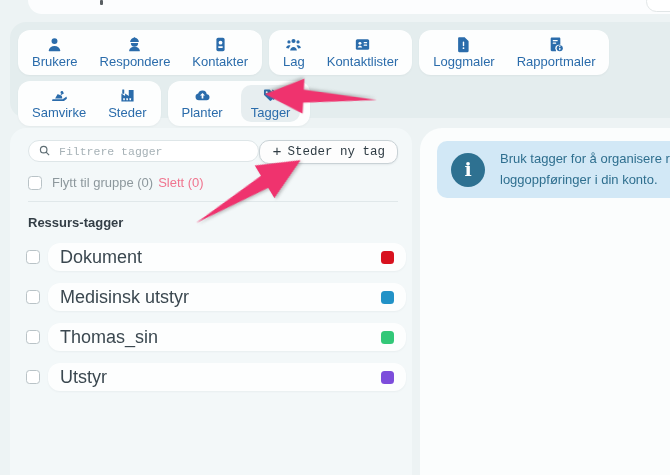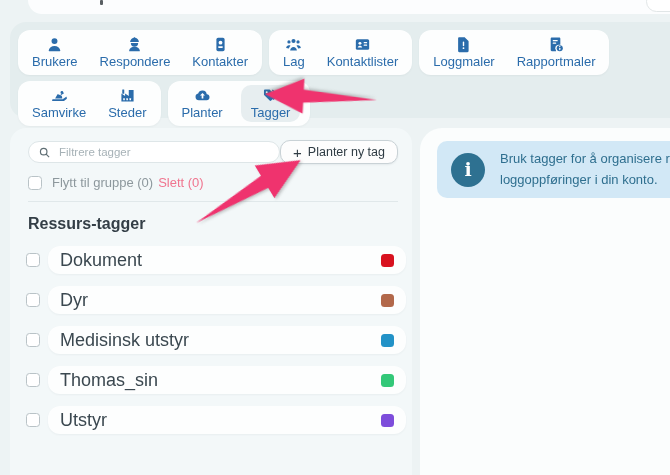--- a/index.html
+++ b/index.html
@@ -25,41 +25,41 @@
     padding:4px 10px; box-shadow:0 1px 2px rgba(50,70,80,.05); flex:0 0 auto;align-items:center;}
   .nav-btn{display:flex; flex-direction:column; align-items:center; gap:1px;
     background:none; border:none; padding:2px 4px; cursor:pointer;
     color:#2b6cab; font-family:inherit; border-radius:10px;}
   .nav-btn .lbl{font-size:13px; color:#2b6cab; white-space:nowrap;}
   .nav-btn svg{display:block;}
   .nav-btn.active{padding:2px 10px;}
   
   .left-panel{position:absolute; left:10px; top:128px; width:402px; height:352px;
     background:#f3f8f9; border-radius:16px 16px 0 0; box-sizing:border-box;}
-  .toolbar{display:flex; justify-content:space-between; align-items:center;
-    padding:12px 14px 0 18px;}
+  .toolbar{display:flex; justify-content:space-between; 
+    padding:12px 14px 0 18px;font-family:Liberation Mono, monospace;}
   .search-wrap{position:relative; width:262px; height:22px;}
   .search-wrap input{width:100%; height:22px; box-sizing:border-box;
     border:1px solid #dee6e8; border-radius:11px; background:#ffffff;
     padding:0 8px 0 30px; font-size:11.5px; color:#4c585e; outline:none;
     font-family:inherit;}
   .search-wrap input::placeholder{color:#a7b2b7;}
   .search-ic{position:absolute; left:10px; top:4px; width:13px; height:13px;}
   .create-btn{display:flex; align-items:center; gap:6px; height:24px;
     border:1px solid #c9d2d6; border-radius:10px; background:#fdfdfd;
     padding:0 12px; font-size:12.5px; color:#2f3c44; cursor:pointer;
     box-shadow:0 1px 2px rgba(50,70,80,.08); font-family:inherit; white-space:nowrap;}
   .create-btn .plus{font-size:15px; line-height:1; color:#2f3c44;}
   .bulk-row{display:flex; align-items:center; gap:10px; margin:11px 18px 0;
     font-size:13px; color:#8d989d;}
   .bulk-row .bulk-labels{display:flex; gap:5px;}
   .checkbox{width:14px; height:14px; box-sizing:border-box; background:#fff;
     border:1.5px solid #b9c3c7; border-radius:3.5px; flex:0 0 auto; cursor:pointer;}
   .divider{border:none; border-top:1px solid #e0e8ea; margin:11px 14px 0 18px;}
-  .section-title{margin:13px 18px 0; font-size:16px; font-weight:bold; color:#333e46;}
+  .section-title{margin:13px 18px 0; font-size:13px; font-weight:bold; color:#333e46;}
   .tag-list{margin-top:13px;}
   .tag-row{display:flex; align-items:center; margin:0 6px 12px 16px;}
   .tag-card{flex:1; display:flex; align-items:center; justify-content:space-between;
     height:28px; margin-left:8px; background:#fdfefe; border-radius:12px;
     padding:0 12px; box-shadow:0 1px 2px rgba(40,60,70,.05); cursor:pointer;}
   .tag-name{font-size:18px; color:#3b4850;}
   .tag-color{width:13px; height:13px; border-radius:3.5px; flex:0 0 auto;}
   
   .right-panel{position:absolute; left:420px; top:128px; width:270px; height:352px;
     background:#fbfdfd; border-radius:22px 0 0 0;}
@@ -234,21 +234,21 @@
     <div class="toolbar">
       <div class="search-wrap">
         <span class="search-ic"><svg width="13" height="13" viewBox="0 0 24 24">
               <circle cx="10.5" cy="10.5" r="6" fill="none" stroke="#5f6e74" stroke-width="2.2"></circle>
               <path d="M15 15l5.5 5.5" stroke="#5f6e74" stroke-width="2.2"></path>
             </svg></span>
         <input type="text" placeholder="Filtrere tagger" style="">
       </div>
       <button class="create-btn">
         <span class="plus">+</span>
-        <span>Planter ny tag</span>
+        <span>Steder ny tag</span>
       </button>
     </div>
 
     <div class="bulk-row">
       <span class="checkbox"></span>
       <span class="bulk-labels">
         <span>Flytt til gruppe (0)</span>
         <span style="color: rgb(240, 117, 143);">Slett (0)</span>
       </span>
     </div>
@@ -260,27 +260,20 @@
     <div class="tag-list">
 
       <div class="tag-row">
         <span class="checkbox"></span>
         <div class="tag-card">
           <span class="tag-name">Dokument</span>
           <span class="tag-color" style="background: rgb(216, 18, 31);"></span>
         </div>
       </div>
 
-      <div class="tag-row">
-        <span class="checkbox"></span>
-        <div class="tag-card">
-          <span class="tag-name">Dyr</span>
-          <span class="tag-color" style="background: rgb(178, 104, 74);"></span>
-        </div>
-      </div>
 
       <div class="tag-row">
         <span class="checkbox"></span>
         <div class="tag-card">
           <span class="tag-name">Medisinsk utstyr</span>
           <span class="tag-color" style="background: rgb(34, 146, 199);"></span>
         </div>
       </div>
 
 

